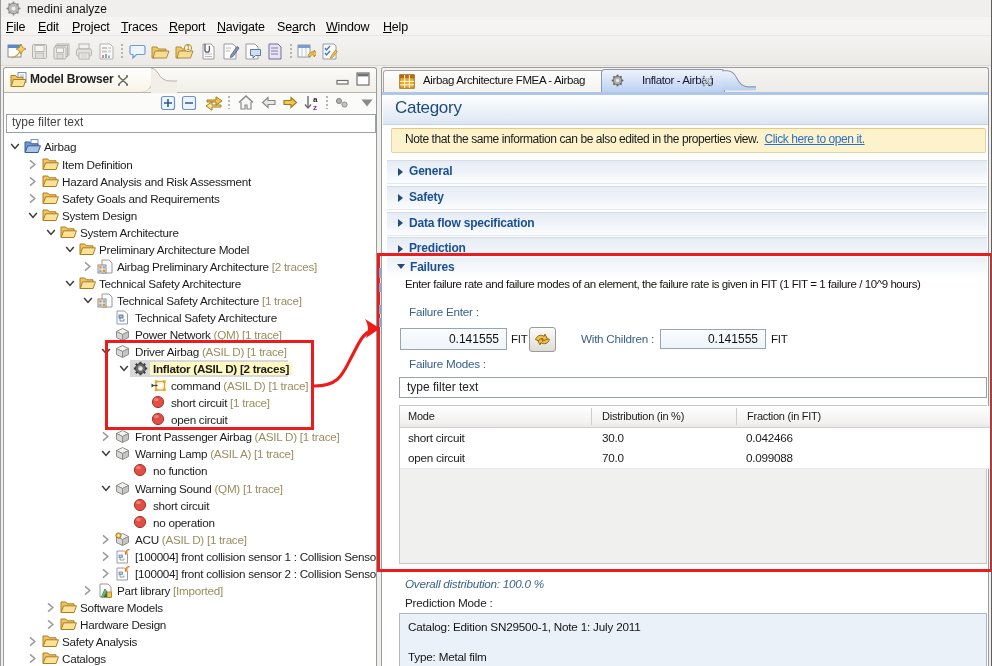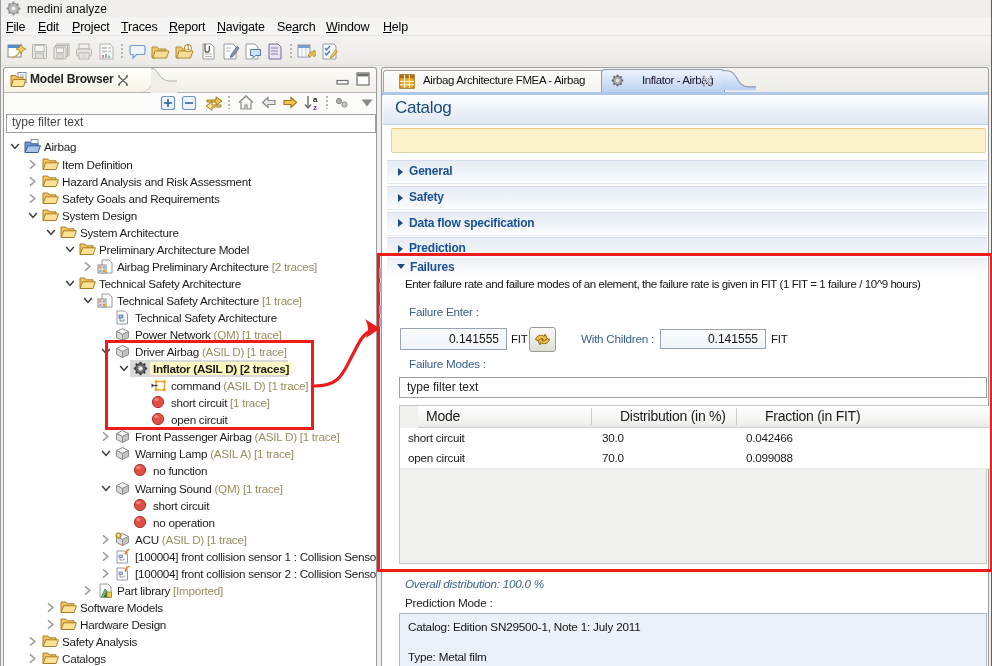--- a/index.html
+++ b/index.html
@@ -44,21 +44,21 @@
 #ed-notetxt span{color:#2a70c8;text-decoration:underline;}
 .secbar{position:absolute;left:5px;width:600px;height:24px;background:linear-gradient(#e7ecf4 0%,#eef2f8 45%,#fbfcfe 100%);border-top:1px solid #d4dcea;border-bottom:1px solid #e2e8f2;box-sizing:border-box;}
 .sectxt{position:absolute;left:27px;top:4px;font-size:12px;font-weight:bold;color:#1a5094;letter-spacing:-0.2px;}
 .sectri{position:absolute;left:16px;top:8px;width:0;height:0;border-left:5px solid #25487c;border-top:4px solid transparent;border-bottom:4px solid transparent;}
 
 .flabel{position:absolute;font-size:11.7px;color:#38618f;letter-spacing:-0.25px;}
 .ftxt{position:absolute;font-size:11.7px;color:#141414;letter-spacing:-0.2px;}
 .finput{position:absolute;background:linear-gradient(#fbfdfe,#eef4fa);border:1px solid #97a4b2;box-sizing:border-box;font-size:12px;color:#111;text-align:right;line-height:20px;}
 
 #ftable{left:17px;top:337px;width:588px;height:159px;background:#f0f0ee;border:1px solid #c6c6c3;box-sizing:border-box;}
-.th{position:absolute;top:0;height:21px;background:linear-gradient(#ffffff,#f2f1f0 80%,#e8e7e5);border-bottom:1px solid #cfcfcd;line-height:21px;font-size:14px;color:#1a1a1a;letter-spacing:-0.25px;margin-left:18px;}
+.th{position:absolute;top:0;height:21px;background:linear-gradient(#ffffff,#f2f1f0 80%,#e8e7e5);border-bottom:1px solid #cfcfcd;line-height:21px;font-size:11px;color:#1a1a1a;letter-spacing:-0.25px;}
 .td{position:absolute;height:20px;background:#fff;line-height:20px;font-size:11.7px;color:#1a1a1a;border-bottom:1px solid #e9e9e7;letter-spacing:-0.25px;}
 
 </style>
 </head>
 <body>
 <div id="win">
   <div class="abs" id="titlebar"></div>
   <svg class="abs" style="left:5px;top:1px" width="15" height="15" viewBox="0 0 15 15">
     <circle cx="7.5" cy="7.5" r="5.4" fill="#b9b9b9" stroke="#8d8d8d" stroke-width="1"></circle>
     <circle cx="7.5" cy="7.5" r="2" fill="#f0efee"></circle>
@@ -550,22 +550,23 @@
         </g>
         <circle cx="7.5" cy="7.5" r="2" fill="#e8e8e8"></circle>
       </svg>
   <div class="abs nw" id="ed-tab2txt">Inflator - Airbag</div>
   <svg class="abs" style="left:319px;top:7px" width="13" height="12" viewBox="0 0 14 13">
         <path d="M2.5 2 L11.5 11 M11.5 2 L2.5 11 M2 1.5 h2.2 M9.8 1.5 H12 M2 11.5 h2.2 M9.8 11.5 H12" stroke="#8f8f8f" stroke-width="1.6" fill="none"></path>
         <path d="M3.5 2.5 L10.5 10.5 M10.5 2.5 L3.5 10.5" stroke="#fbfbfb" stroke-width="0.9" fill="none"></path>
       </svg>
   <div class="abs" id="ed-blueline"></div>
   <div class="abs" id="ed-header"></div>
-  <div class="abs nw" id="ed-headertxt">Catalog</div>
+  <div class="abs nw" id="ed-headertxt">Category</div>
   <div class="abs" id="ed-note"></div>
+  <div class="abs nw" id="ed-notetxt">Note that the same information can be also edited in the properties view.&nbsp; <span>Click here to open it.</span></div>
   <div class="secbar" style="top:92px"></div>
       <div class="sectri" style="top:100px"></div>
       <div class="sectxt" style="top:96px">General</div>
   <div class="secbar" style="top:118px"></div>
       <div class="sectri" style="top:126px"></div>
       <div class="sectxt" style="top:122px">Safety</div>
   <div class="secbar" style="top:143.5px"></div>
       <div class="sectri" style="top:151px"></div>
       <div class="sectxt" style="top:147.5px">Data flow specification</div>
   <div class="secbar" style="top:169px"></div>

